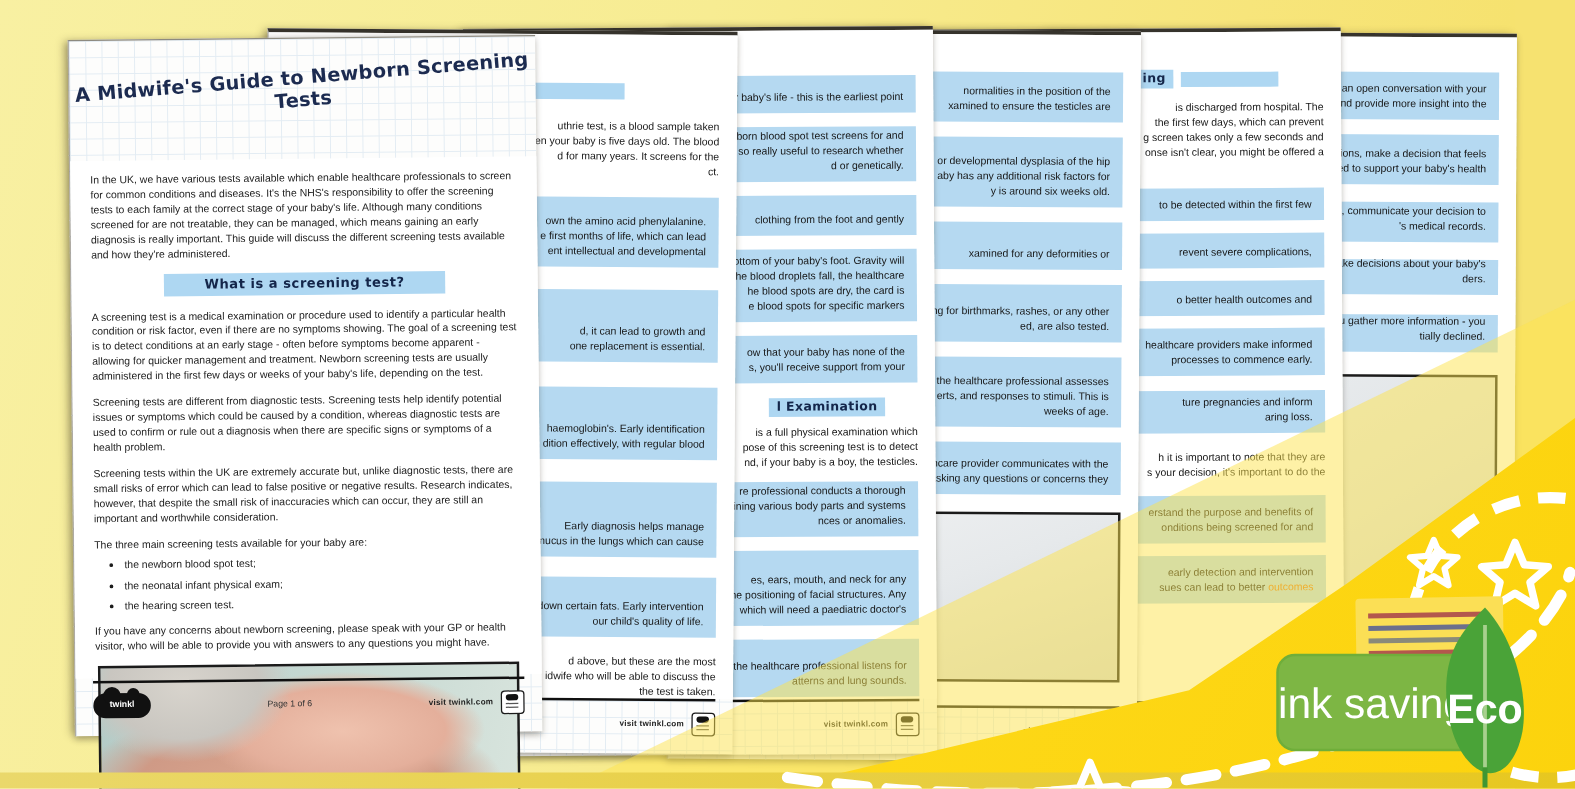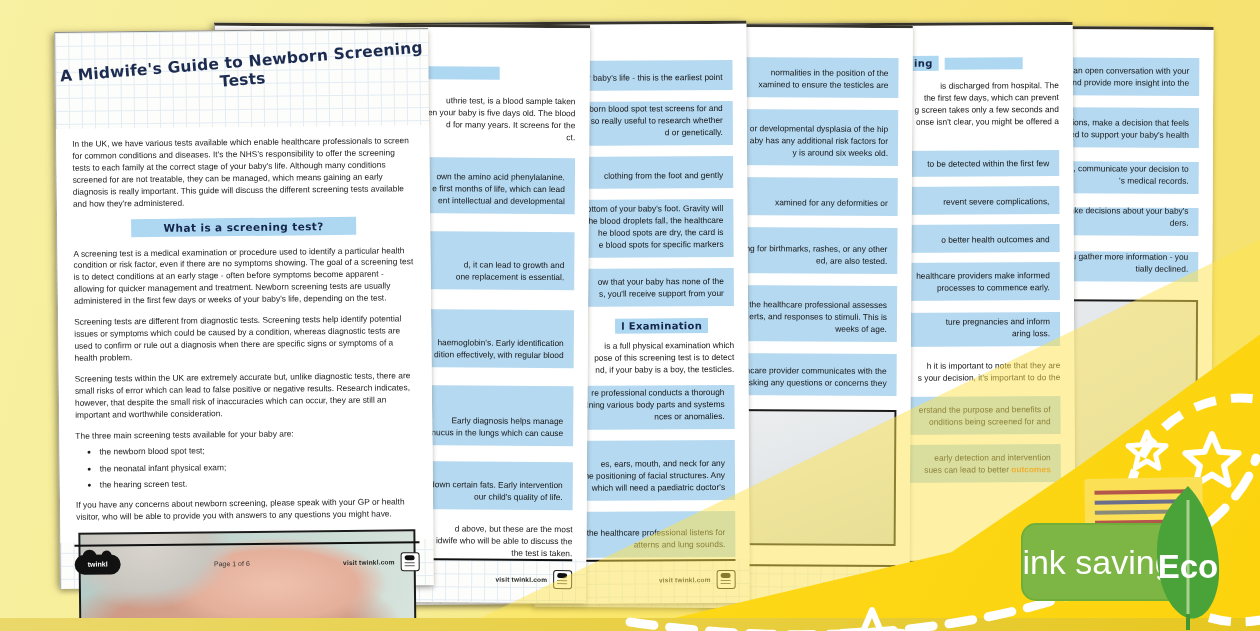--- a/index.html
+++ b/index.html
@@ -76,21 +76,21 @@
   
   .hbar{height:13px;background:#aed7f2;margin-right:90px;}
   .frag-box{
     background:#b5d9f1;margin:0 14px 0 10px;box-sizing:border-box;
     padding:6px 10px 6px 10px;display:flex;flex-direction:column;justify-content:flex-end;
   }
   .frag-para{margin:0 14px 0 10px;}
   .frag-line{
     font-size:8.4px;line-height:1.42;color:#161616;text-align:right;white-space:nowrap;
   }
-  .accent{color:#e07b12;font-weight:bold;}
+  .accent{color:#e07b12;font-weight:normal;}
   .mini-heading{display:flex;justify-content:flex-end;align-items:center;margin-right:40px;}
   .mh-text{
     background:#aed7f2;color:#14264a;font-weight:bold;font-size:10px;
     font-family:"DejaVu Sans",sans-serif;padding:2px 6px;letter-spacing:.3px;white-space:nowrap;
   }
   .p5 .mini-heading{margin-right:50px;}
   .mh-bar{display:inline-block;width:78px;height:12px;background:#aed7f2;margin-left:6px;}
 
   
   .page-footer{

